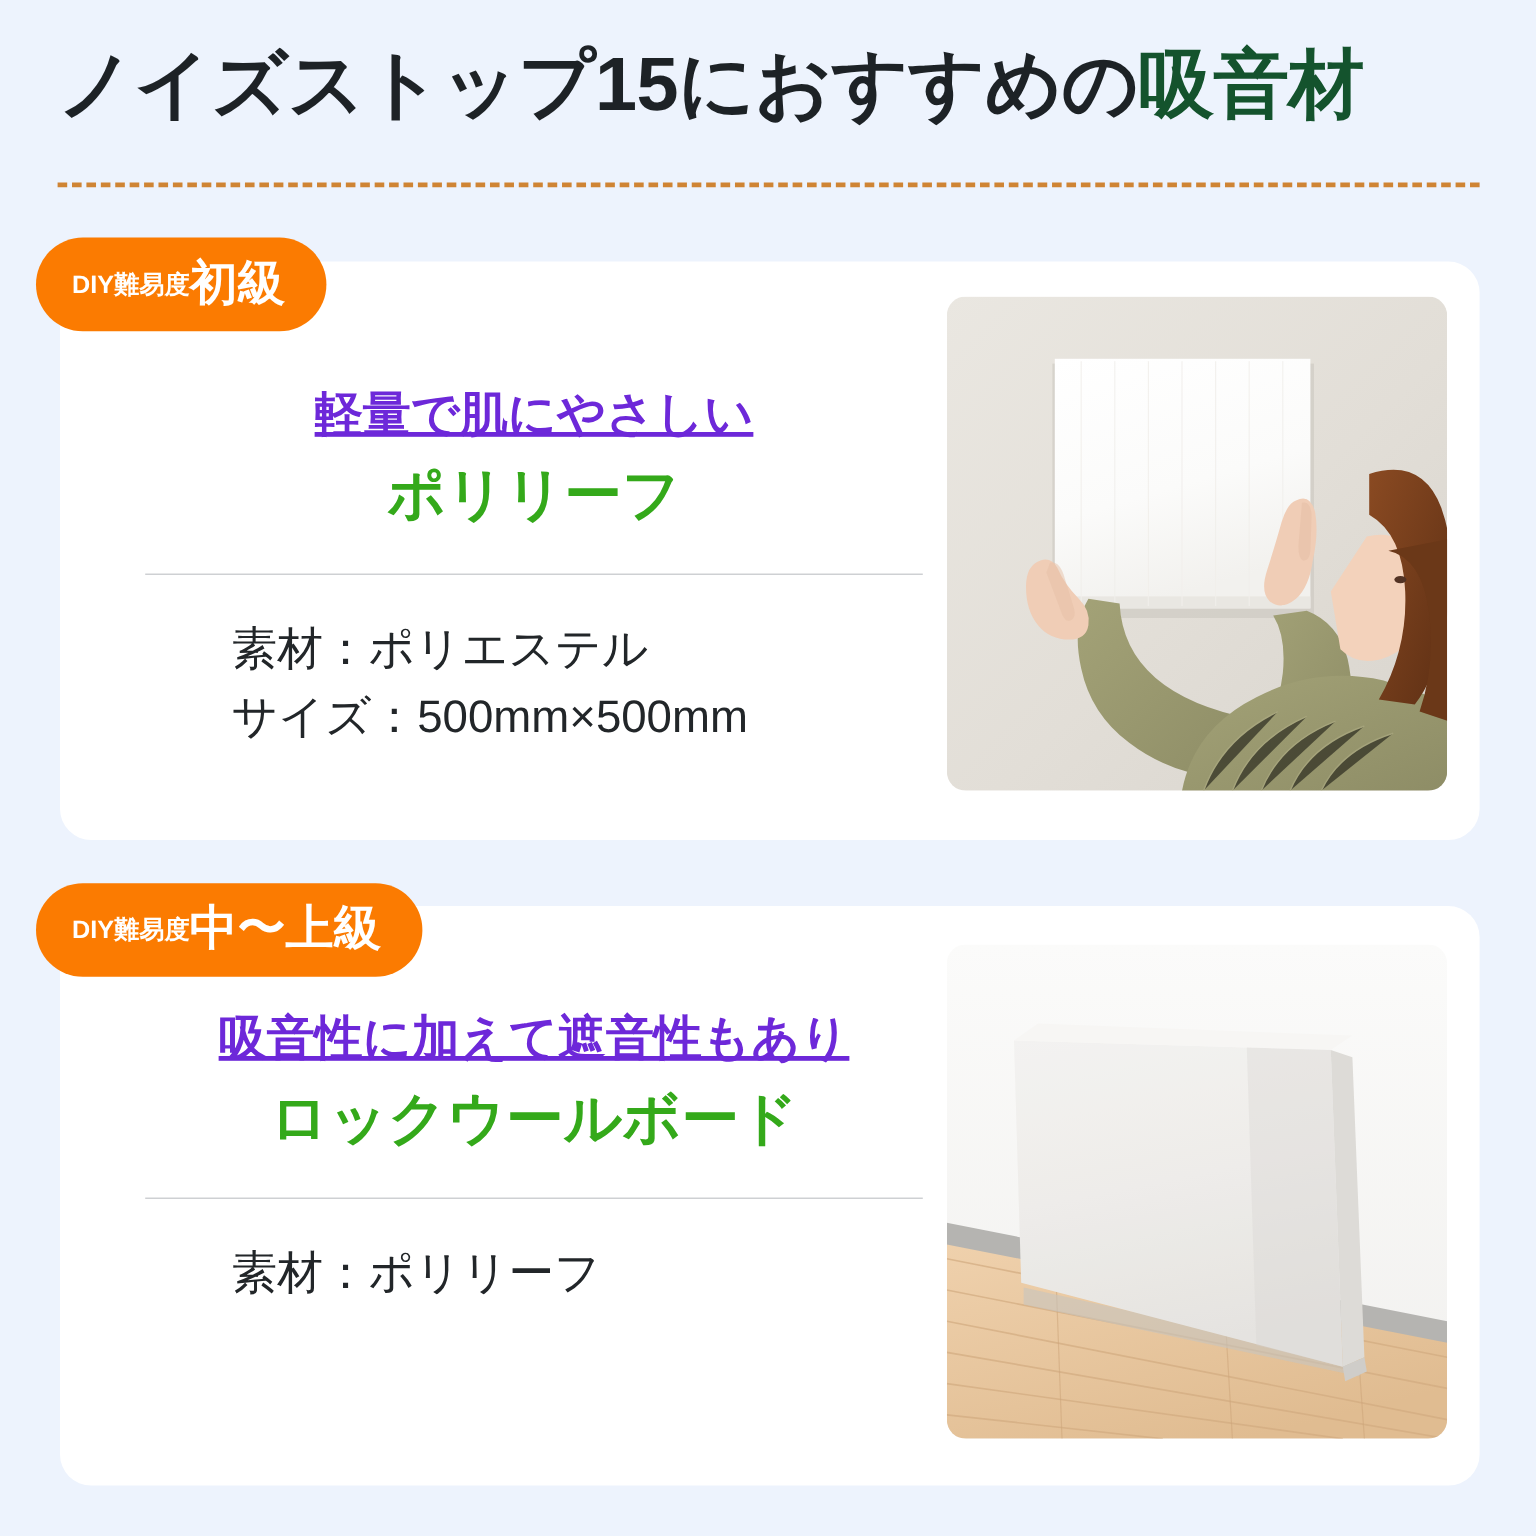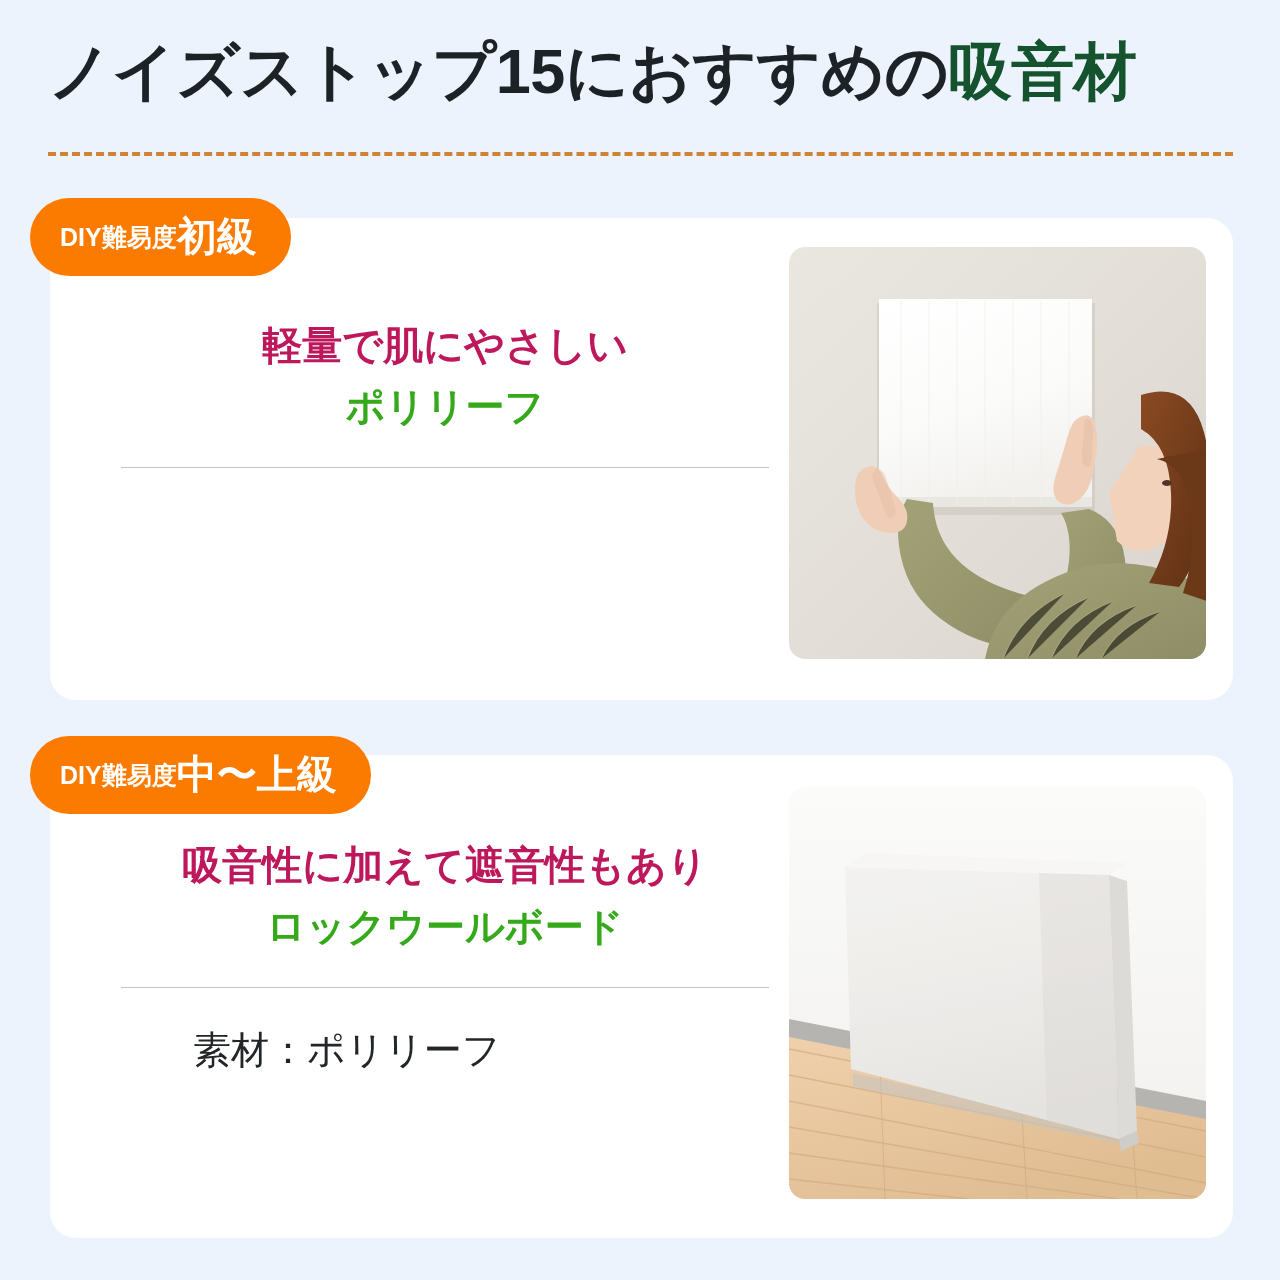--- a/index.html
+++ b/index.html
@@ -65,21 +65,21 @@
     align-items: center;
     padding: 0 34px 0 30px;
     color: #ffffff;
     z-index: 5;
     white-space: nowrap;
   }
   .badge-1 { top: 198px; }
   .badge-2 { top: 736px; }
 
   .badge-prefix {
-    font-size: 25px;
+    font-size: 21px;
     font-weight: 700;
     letter-spacing: 0px;
   }
   .badge-level {
     font-size: 40px;
     font-weight: 700;
     line-height: 1;
     position: relative;
     top: -1px;
   }
@@ -90,27 +90,28 @@
     left: 45px;
     width: 700px;
     text-align: center;
   }
   .card-1 .text-col { top: 102px; }
   .card-2 .text-col { top: 85px; }
 
   .lead-line {
     font-size: 40px;
     font-weight: 700;
-    color: #be185d;
+    color: #6d28d9;
     line-height: 1.25;
     white-space: nowrap;
+    text-decoration: underline;
   }
 
   .product-name {
-    font-size: 39px;
+    font-size: 48px;
     font-weight: 700;
     color: #34a91a;
     line-height: 1.3;
     margin-top: 12px;
     white-space: nowrap;
   }
 
   .divider {
     width: 648px;
     height: 1px;
@@ -154,20 +155,24 @@
   </div>
 </div>
 <div class="title-rule"></div>
 
 <div class="card card-1">
 
   <div class="text-col">
     <div class="lead-line">軽量で肌にやさしい</div>
     <div class="product-name">ポリリーフ</div>
     <div class="divider"></div>
+    <div class="spec-list">
+      <div class="spec-line">素材：ポリエステル</div>
+      <div class="spec-line">サイズ：500mm×500mm</div>
+    </div>
   </div>
 
   <div class="photo">
     <svg viewBox="0 0 417 412" preserveAspectRatio="xMidYMid slice">
       <defs>
         <linearGradient id="wall1" x1="0" y1="0" x2="1" y2="1">
           <stop offset="0%" stop-color="#eae7e1"></stop>
           <stop offset="55%" stop-color="#e2ded7"></stop>
           <stop offset="100%" stop-color="#d8d4cd"></stop>
         </linearGradient>

